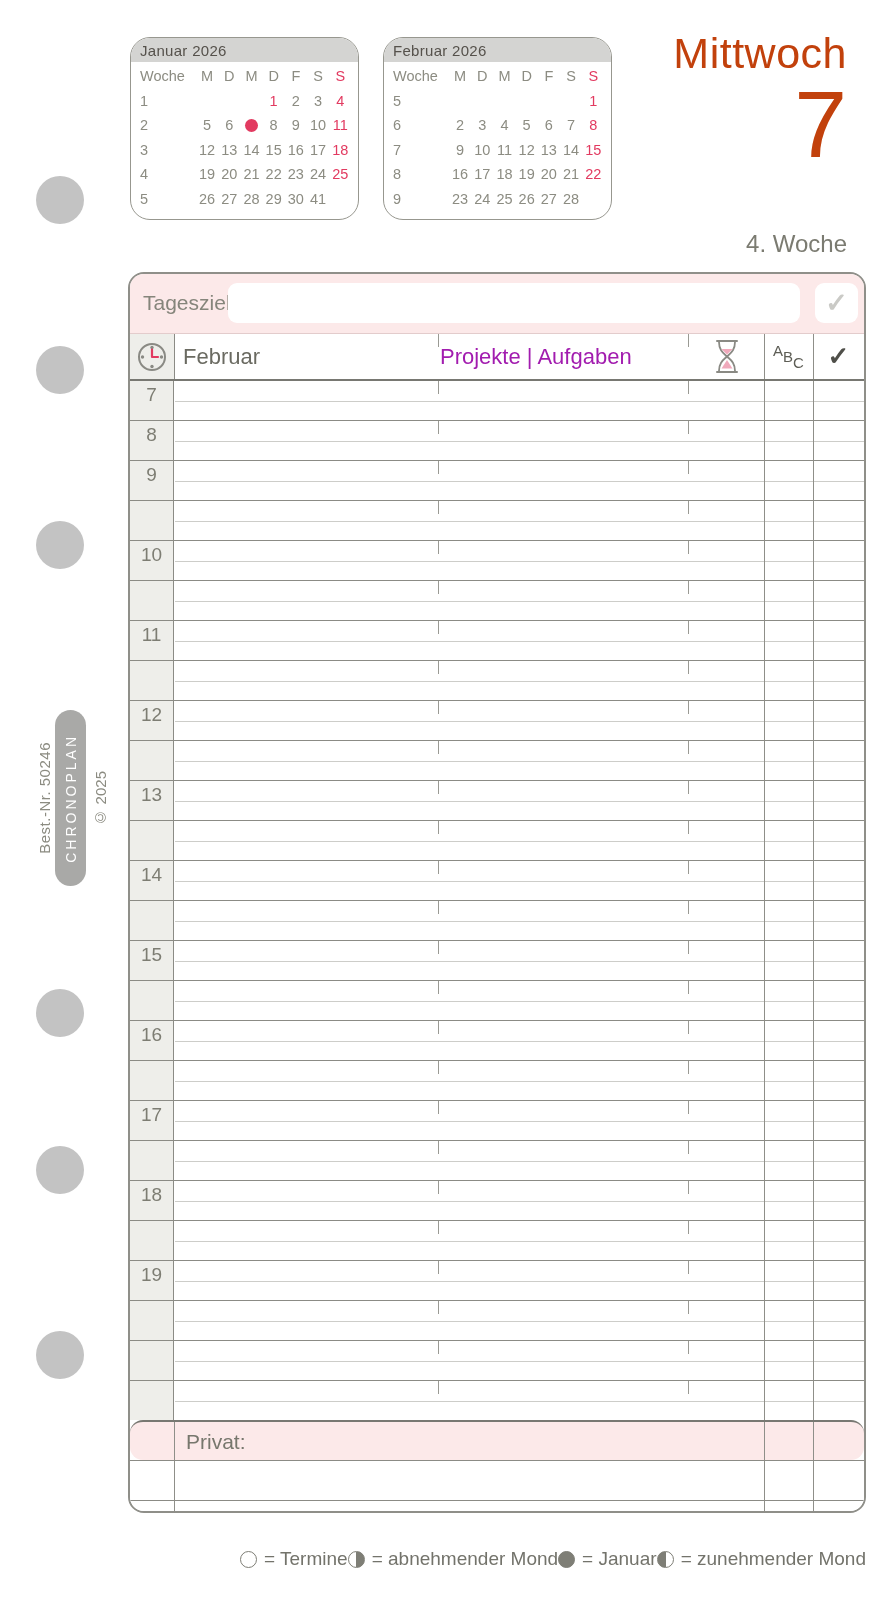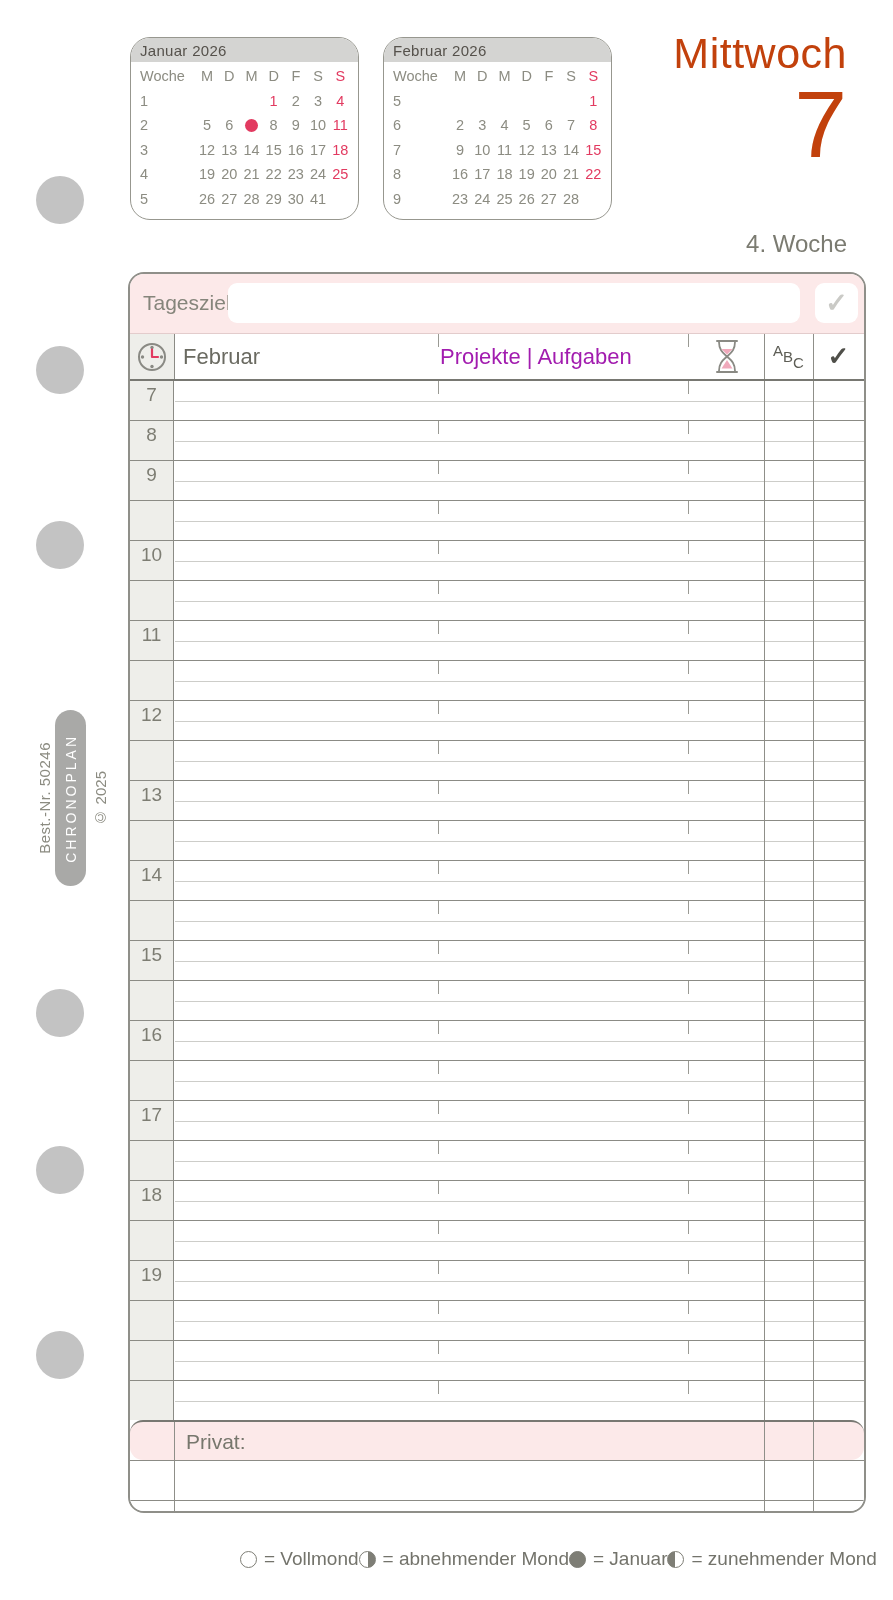--- a/index.html
+++ b/index.html
@@ -491,21 +491,21 @@
   <div class="brow">
     <div class="v v0"></div>
     <div class="v v1"></div>
     <div class="v v2"></div>
   </div>
 </div>
 
 <div class="legend">
     <div class="leg-item">
       <span class="moon full-moon"></span>
-      <span class="leg-text">= Vollmond</span>
+      <span class="leg-text">= Termine</span>
     </div>
     <div class="leg-item">
       <span class="moon waning-moon"></span>
       <span class="leg-text">= abnehmender Mond</span>
     </div>
     <div class="leg-item">
       <span class="moon new-moon"></span>
       <span class="leg-text">= Januar</span>
     </div>
     <div class="leg-item">

